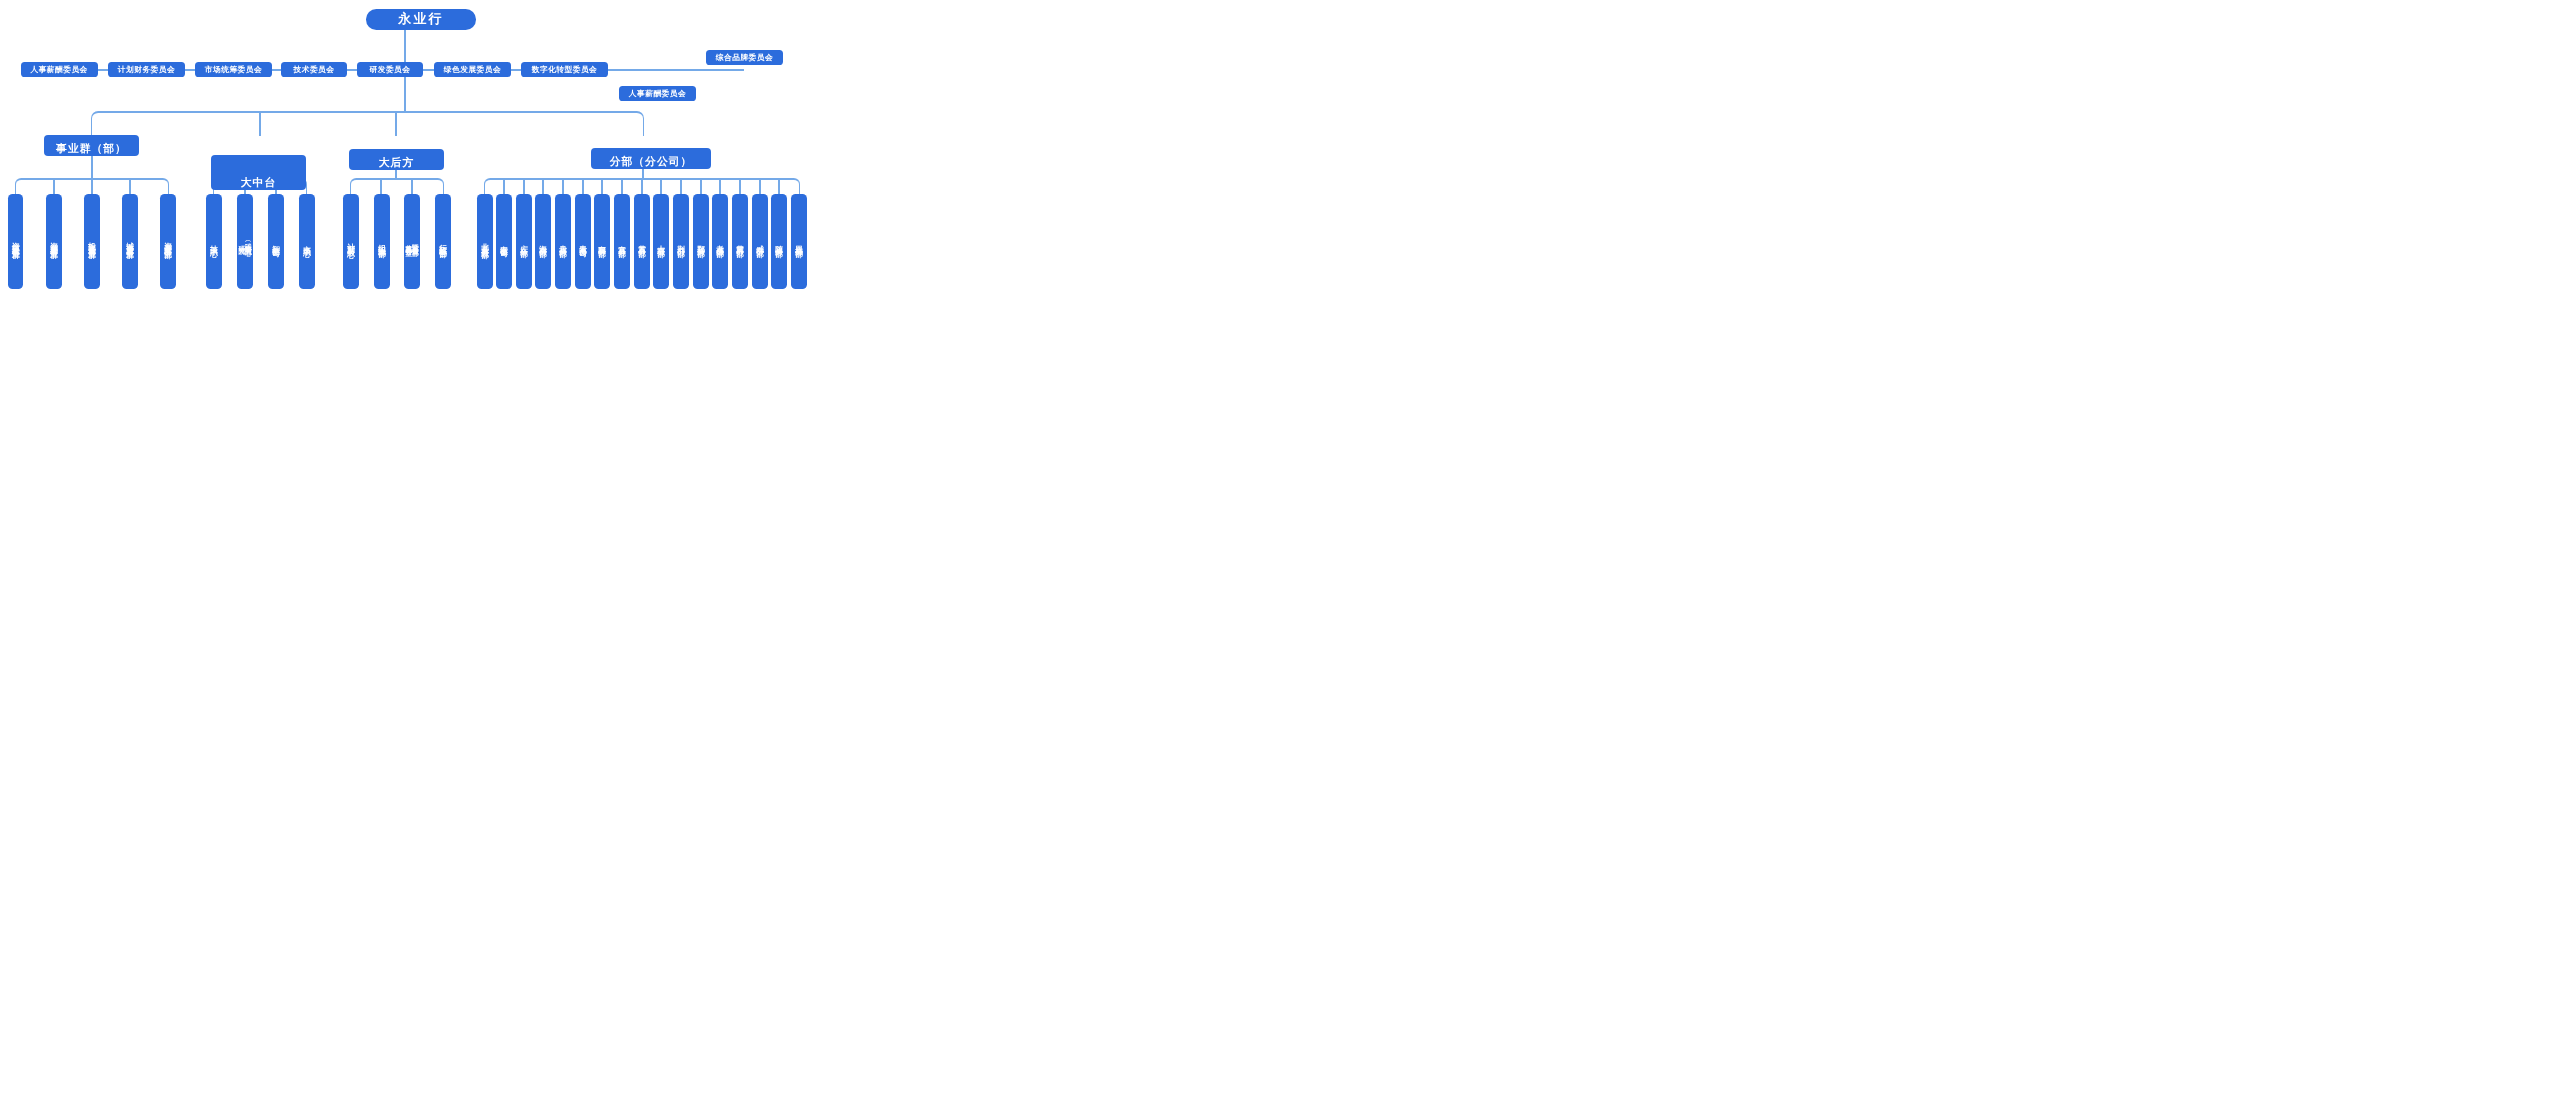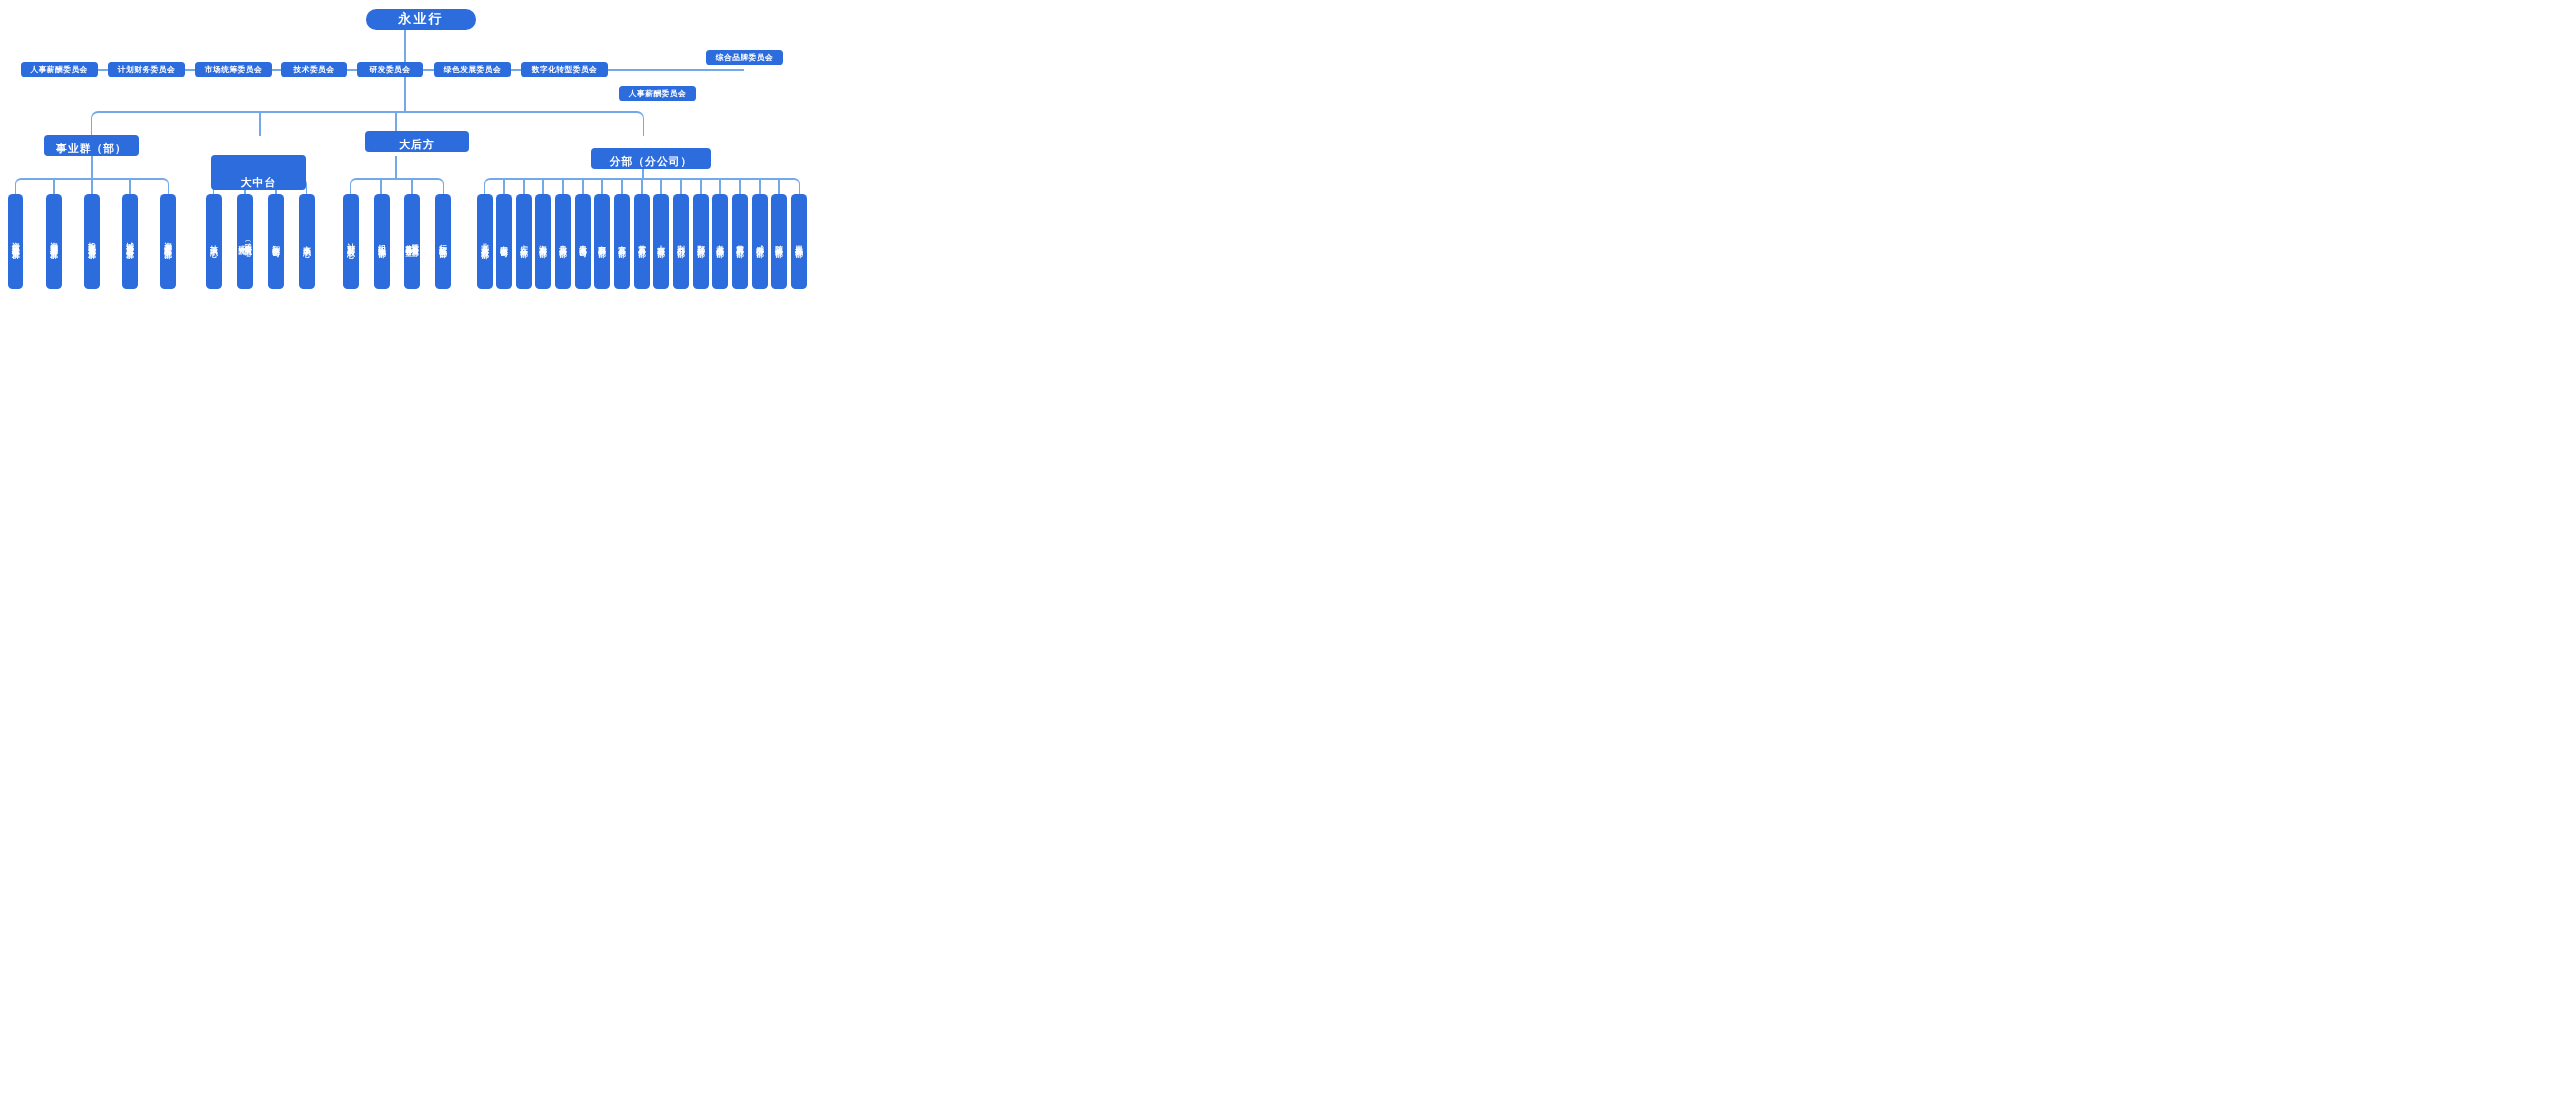--- a/index.html
+++ b/index.html
@@ -108,21 +108,21 @@
   <div class="node committee-node" style="left:706px;top:50px;width:77px;height:15px;">
     <span class="lbl">综合品牌委员会</span>
   </div>
 
   <div class="node division-node" style="left:44px;top:135px;width:95px;height:20.6px;">
     <span class="lbl">事业群（部）</span>
   </div>
   <div class="node division-node" style="left:211px;top:135px;width:95px;height:35px;margin-top:20px;">
     <span class="lbl">大中台</span>
   </div>
-  <div class="node division-node" style="left:349px;top:131px;width:104px;height:20.6px;margin-left:16px;">
+  <div class="node division-node" style="left:349px;top:149px;width:95px;height:20.6px;">
     <span class="lbl">大后方</span>
   </div>
   <div class="node division-node" style="left:591px;top:148px;width:120px;height:20.6px;">
     <span class="lbl">分部（分公司）</span>
   </div>
 
   <div class="node unit-node" style="left:7.7px;top:194px;width:15.5px;height:95px;">
     <span class="vtext">资源环境事业群</span>
   </div>
   <div class="node unit-node" style="left:46px;top:194px;width:15.5px;height:95px;">

